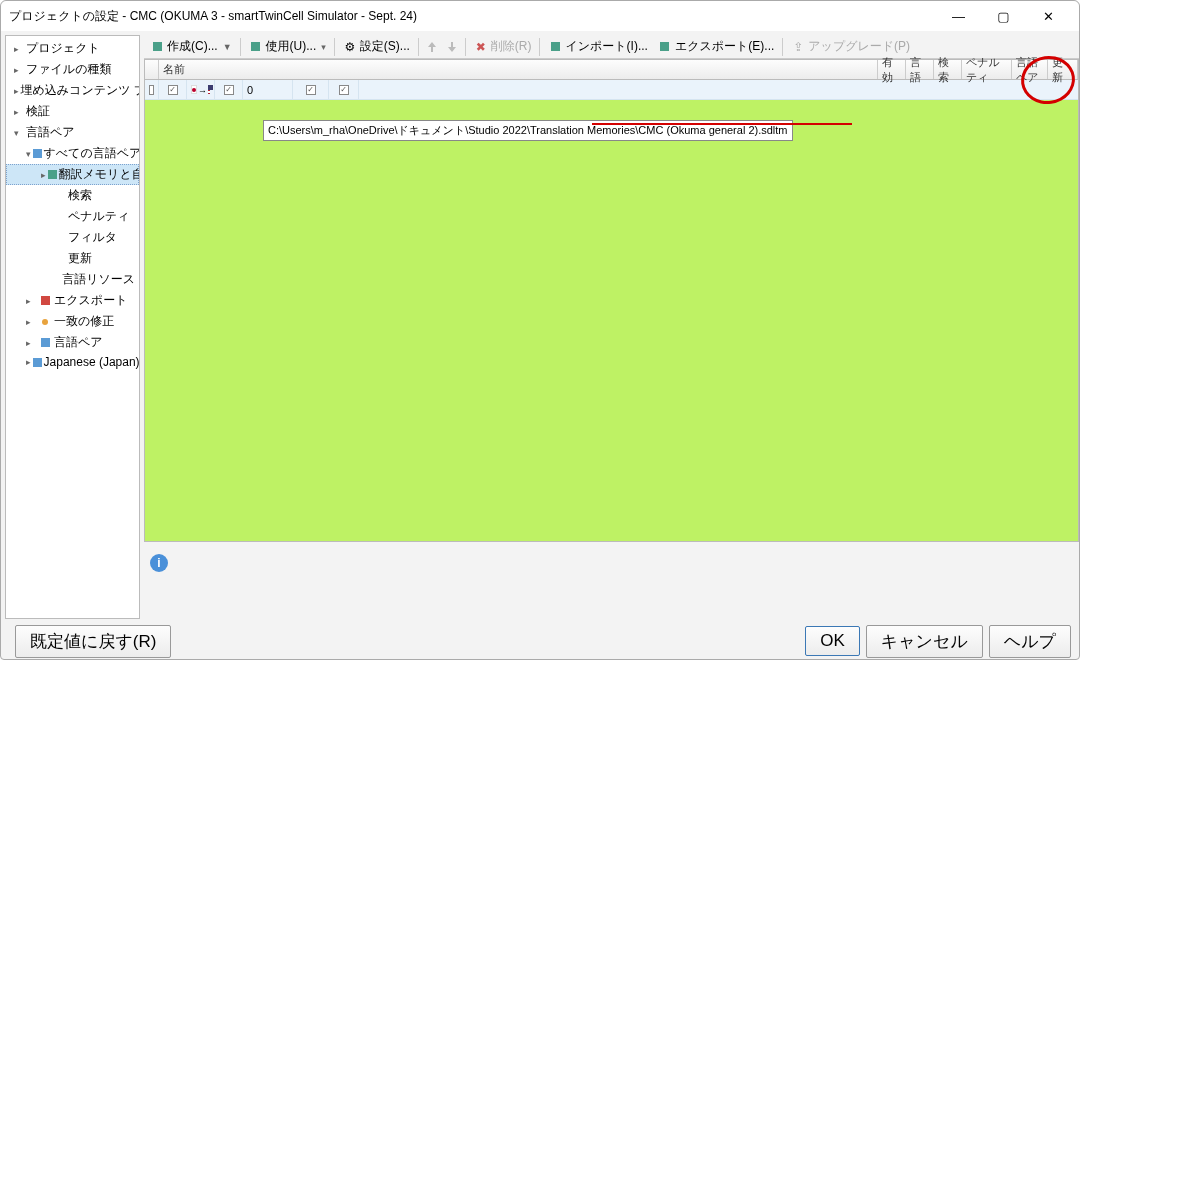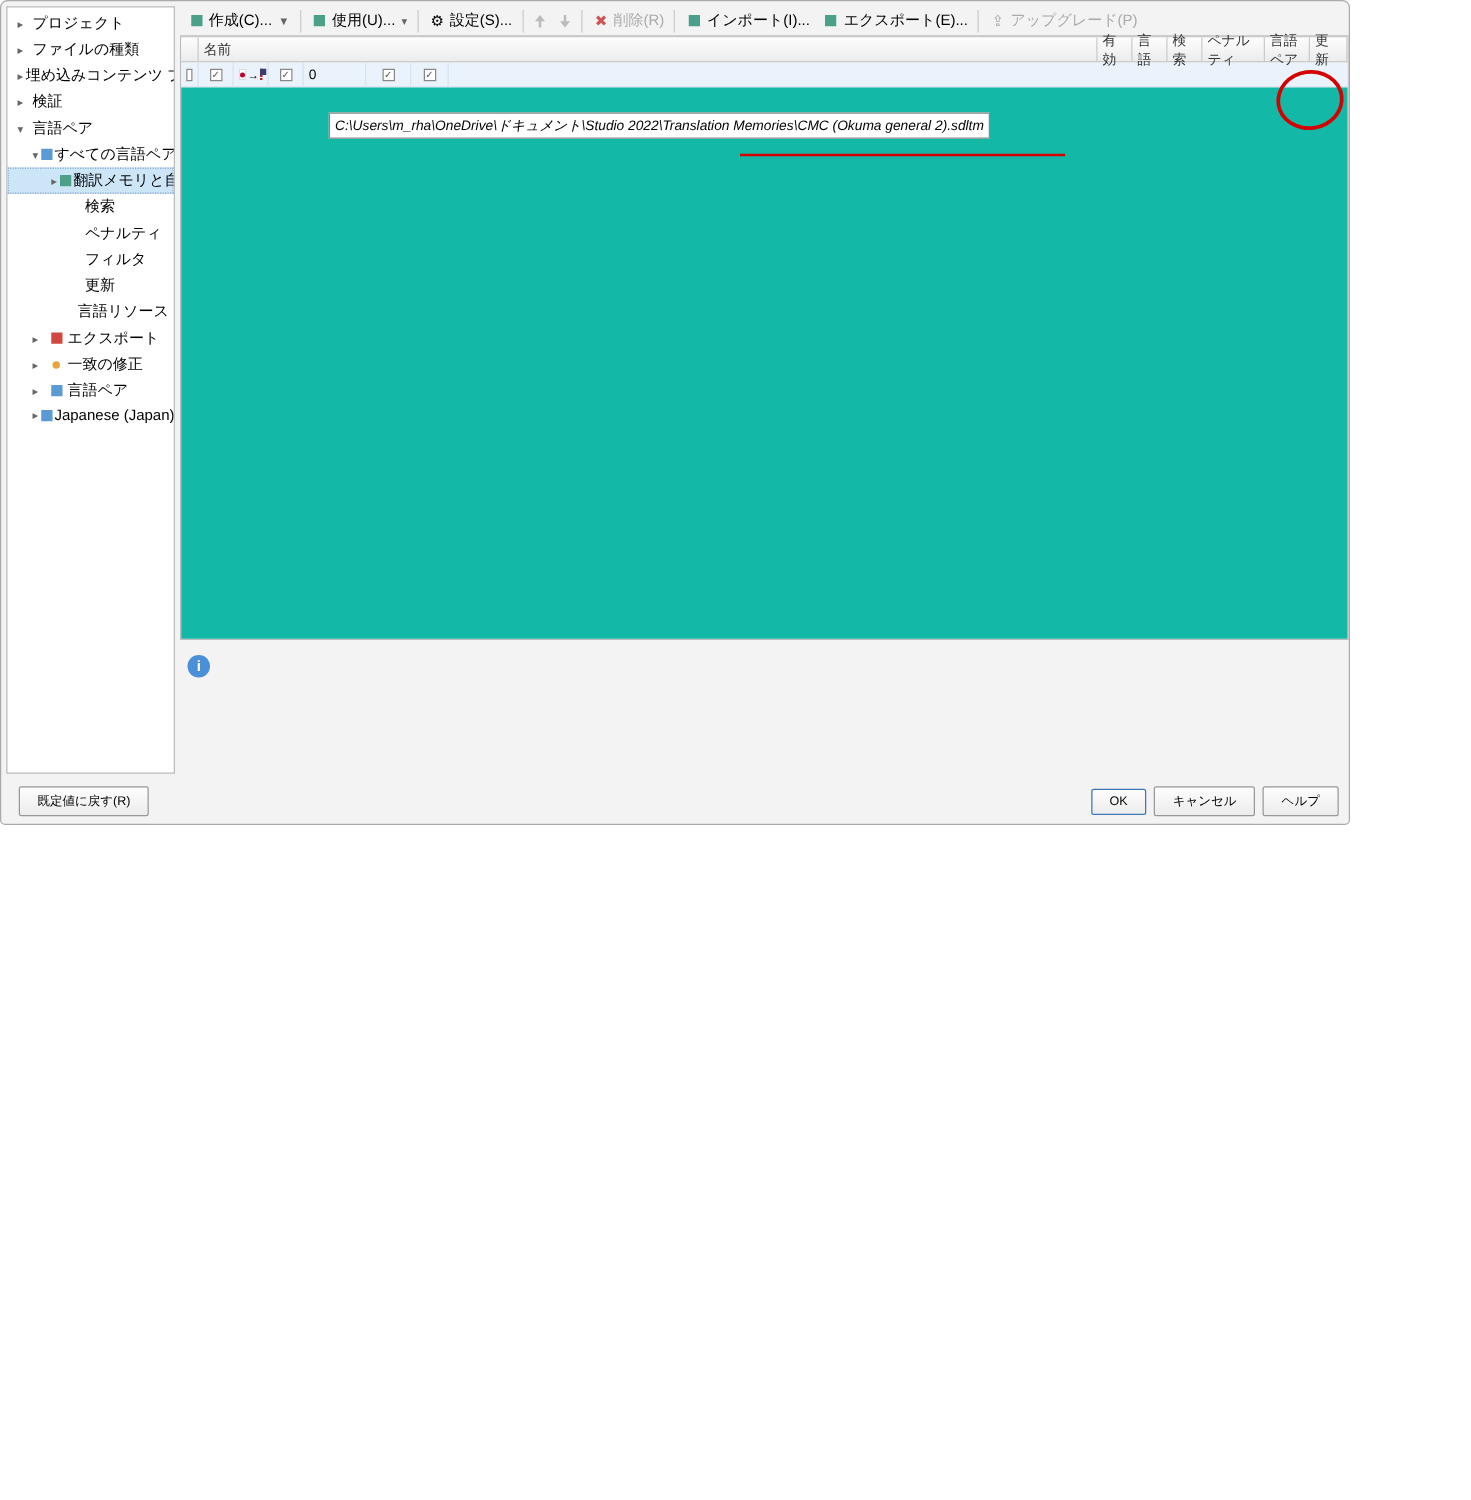--- a/index.html
+++ b/index.html
@@ -36,40 +36,48 @@
 .gc { border-right: 1px solid #d5e4f0; padding: 2px 4px; display: flex; align-items: center; font-size: 11px; }
 .gc .chk { width: 10px; height: 10px; border: 1px solid #888; background: #fff; display: inline-flex; align-items: center; justify-content: center; font-size: 8px; color: #555; }
 .c-check { width: 14px; justify-content: center; }
 .c-name { flex: 1; }
 .c-en { width: 28px; justify-content: center; }
 .c-lang { width: 28px; justify-content: center; }
 .c-srch { width: 28px; justify-content: center; }
 .c-pen { width: 50px; }
 .c-trm { width: 36px; justify-content: center; }
 .c-upd { width: 30px; justify-content: center; }
-.gridbody { height: 441px; background: #14b8a6; position: relative; font-style: italic; }
+.gridbody { height: 441px; background: #bef264; position: relative; }
 .tooltip { position: absolute; top: 20px; left: 118px; background: #fff; border: 1px solid #888; padding: 2px 4px; font-size: 11px; }
 .info { display: flex; align-items: center; padding: 8px 6px; gap: 8px; }
 .info-icon { width: 18px; height: 18px; border-radius: 50%; background: #4a90d9; color: #fff; display: flex; align-items: center; justify-content: center; font-weight: bold; font-size: 12px; }
 .footer { height: 36px; display: flex; align-items: center; padding: 4px 8px; border-top: none; }
 .footer .spacer { flex: 1; }
-.btn { border: 1px solid #999; background: linear-gradient(#fdfdfd,#ececec); padding: 4px 14px; margin-left: 6px; border-radius: 2px; font-size: 10px; }
+.btn { border: 1px solid #999; background: linear-gradient(#fdfdfd,#ececec); padding: 4px 14px; margin-left: 6px; border-radius: 2px; font-size: 17px; }
 .btn.primary { border: 1px solid #3b78b5; }
 .flag-jp { width: 12px; height: 9px; background: #fff; border: 1px solid #ddd; display: inline-flex; align-items: center; justify-content: center; }
 .flag-jp::after { content: ""; width: 4px; height: 4px; background: #bc002d; border-radius: 50%; }
 .flag-us { width: 12px; height: 9px; background: linear-gradient(to bottom, #b22234 0%, #b22234 14%, #fff 14%, #fff 28%, #b22234 28%, #b22234 42%, #fff 42%, #fff 56%, #b22234 56%, #b22234 70%, #fff 70%, #fff 84%, #b22234 84%); position: relative; }
 .flag-us::after { content: ""; position: absolute; left: 0; top: 0; width: 5px; height: 5px; background: #3c3b6e; }
 .circle-annotation { position: absolute; top: 55px; right: 4px; width: 54px; height: 48px; border: 3px solid #d40000; border-radius: 50%; pointer-events: none; transform: rotate(-8deg); }
 .underline-annotation { position: absolute; top: 122px; left: 591px; width: 260px; height: 2px; background: #d40000; pointer-events: none; }
 svg.arrow { width: 10px; height: 12px; }
 </style>
 </head>
 <body>
 
 <div class="window">
+  <div class="titlebar">
+    <div class="title">プロジェクトの設定 - CMC (OKUMA 3 - smartTwinCell Simulator - Sept. 24)</div>
+    <div class="controls">
+      <div class="ctrl">—</div>
+      <div class="ctrl">▢</div>
+      <div class="ctrl">✕</div>
+    </div>
+  </div>
 
   <div class="body">
     <div class="sidebar">
       <div class="tree">
         <div class="tree-item">
             <span class="exp">▸</span>
             <span>プロジェクト</span>
           </div>
         <div class="tree-item">
             <span class="exp">▸</span>

